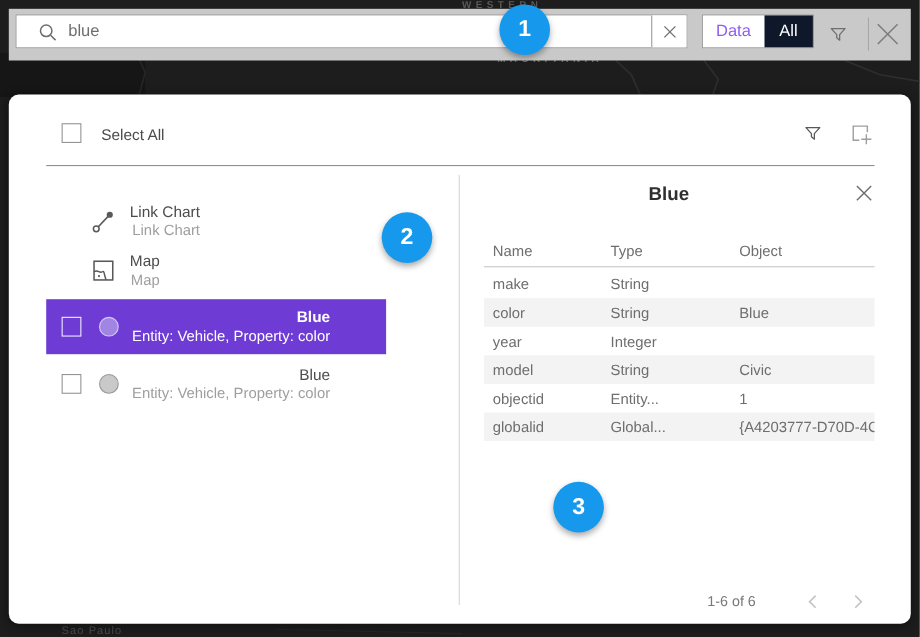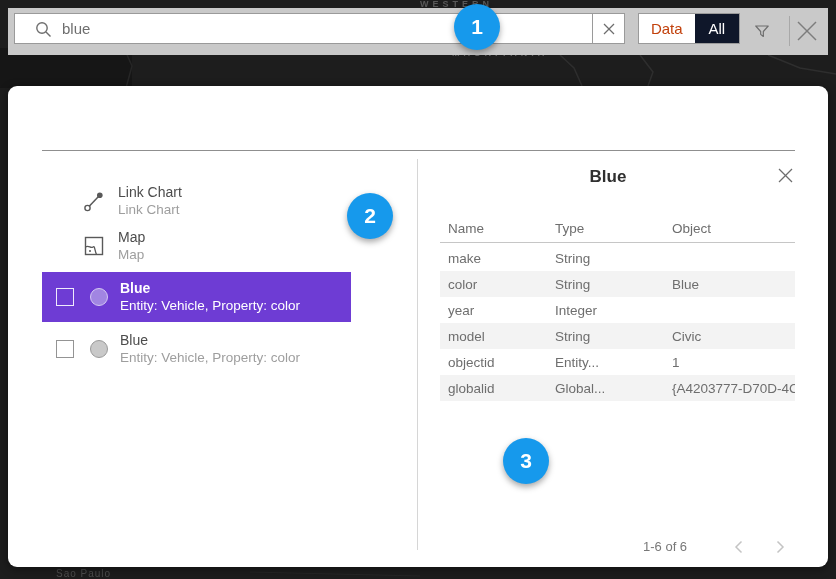--- a/index.html
+++ b/index.html
@@ -17,21 +17,21 @@
 
   
   .toolbar { position:absolute; left:8px; top:8px; width:820px; height:47px; background:#c9c9c9; }
   .search-wrap { position:absolute; left:6px; top:5px; width:611px; height:31px; background:#fff; border:1px solid #9a9a9a; display:flex; }
   .search-field { flex:1; display:flex; align-items:center; position:relative; }
   .search-field input { width:100%; height:100%; border:none; outline:none; background:transparent; font-family:"Liberation Sans",sans-serif; font-size:15px; color:#6e6e6e; padding-left:47px; }
   .search-icon { position:absolute; left:19px; top:6px; }
   .clear-btn { width:32px; border-left:1px solid #9a9a9a; display:flex; align-items:center; justify-content:center; cursor:pointer; background:#fff; }
   .toggle { position:absolute; left:630px; top:5px; width:102px; height:31px; background:#fff; border:1px solid #9a9a9a; display:flex; font-size:15px; }
   .toggle .seg { display:flex; align-items:center; justify-content:center; cursor:pointer; }
-  .toggle .seg.data { flex:1.25; color:#c2410c; }
+  .toggle .seg.data { flex:1.25; color:#8b5cf6; }
   .toggle .seg.all { flex:1; background:#0f172a; color:#fff; }
   .tb-filter { position:absolute; left:743px; top:10px; width:22px; height:26px; display:flex; align-items:center; justify-content:center; cursor:pointer; }
   .tb-divider { position:absolute; left:781px; top:8px; width:1px; height:30px; background:#a8a8a8; }
   .tb-close { position:absolute; left:786px; top:9px; width:26px; height:28px; display:flex; align-items:center; justify-content:center; cursor:pointer; }
 
   
   .dialog { position:absolute; left:8px; top:86px; width:820px; height:481px; background:#fff; border-radius:9px; box-shadow:0 2px 10px rgba(0,0,0,.45); }
   .dlg-header { position:absolute; left:0; top:0; width:100%; height:64px; }
   .selectall-box { position:absolute; left:48px; top:26px; width:18px; height:18px; border:1px solid #949494; background:#fff; cursor:pointer; }
   .selectall-label { position:absolute; left:84px; top:28px; font-size:14px; color:#4a4a4a; }
@@ -45,21 +45,21 @@
   .item-1 { top:94px; height:42px; padding-left:40px; }
   .item-2 { top:139px; height:42px; padding-left:40px; }
   .item-3 { top:186px; height:50px; width:309px; background:#6e3cd4; }
   .item-4 { top:241px; height:44px; }
   .li-check { width:18px; height:18px; border:1px solid #949494; background:#fff; margin-left:14px; flex:0 0 auto; cursor:pointer; }
   .item-3 .li-check { border-color:#efeafc; background:transparent; }
   .li-dot { width:18px; height:18px; border-radius:50%; margin-left:16px; flex:0 0 auto; }
   .dot-gray { background:#c9c9c9; border:1.5px solid #9a9a9a; }
   .dot-purple { background:#a185e2; border:1.5px solid #d4c8f3; }
   .li-icon { width:24px; height:24px; flex:0 0 auto; }
-  .li-text { margin-left:12px; }
+  .li-text { margin-left:12px;text-align:right; }
   .item-3 .li-text, .item-4 .li-text { margin-left:12px; }
   .li-title { font-size:14px; color:#4c4c4c; line-height:18px; }
   .li-sub { font-size:13.5px; color:#9e9e9e; line-height:18px; }
   .item-3 .li-title { color:#fff; font-weight:bold; }
   .item-3 .li-sub { color:#fff; }
 
   
   .detail-title { position:absolute; left:410px; top:81px; width:380px; text-align:center; font-size:17px; font-weight:600; color:#2f2f2f; }
   .detail-close { position:absolute; left:769px; top:81px; width:20px; height:20px; cursor:pointer; }
   .detail-table { position:absolute; left:432px; top:130px; width:355px; font-size:13.5px; color:#6e6e6e; }
@@ -133,20 +133,36 @@
   <div class="tb-close">
     <svg width="24" height="24" viewBox="0 0 24 24">
         <line x1="3" y1="3" x2="21" y2="21" stroke="#7d7d7d" stroke-width="1.4"></line>
         <line x1="21" y1="3" x2="3" y2="21" stroke="#7d7d7d" stroke-width="1.4"></line>
       </svg>
   </div>
 </div>
 
 <div class="dialog">
 
+  <div class="dlg-header">
+    <div class="selectall-box"></div>
+    <div class="selectall-label">Select All</div>
+    <div class="hdr-filter">
+      <svg width="20" height="20" viewBox="0 0 24 24">
+          <path d="M4.5 6 H19.5 L13.6 12.6 V18.6 L10.4 16 V12.6 Z" stroke="#595959" stroke-width="1.4" fill="none" stroke-linejoin="round"></path>
+        </svg>
+    </div>
+    <div class="hdr-add">
+      <svg width="22" height="22" viewBox="0 0 24 24">
+          <path d="M18 10 V4 H4 V18 H10" stroke="#9e9e9e" stroke-width="1.4" fill="none"></path>
+          <line x1="17" y1="12" x2="17" y2="22" stroke="#9e9e9e" stroke-width="1.4"></line>
+          <line x1="12" y1="17" x2="22" y2="17" stroke="#9e9e9e" stroke-width="1.4"></line>
+        </svg>
+    </div>
+  </div>
   <div class="dlg-divider"></div>
   <div class="v-divider"></div>
 
   <div class="list-item item-1">
     <span class="li-icon">
       <svg width="24" height="24" viewBox="0 0 24 24">
           <line x1="6.5" y1="18" x2="16.5" y2="7.5" stroke="#595959" stroke-width="1.5"></line>
           <circle cx="5.5" cy="19" r="2.6" stroke="#595959" stroke-width="1.4" fill="#fff"></circle>
           <circle cx="17.8" cy="6.2" r="2.8" fill="#595959"></circle>
         </svg>

